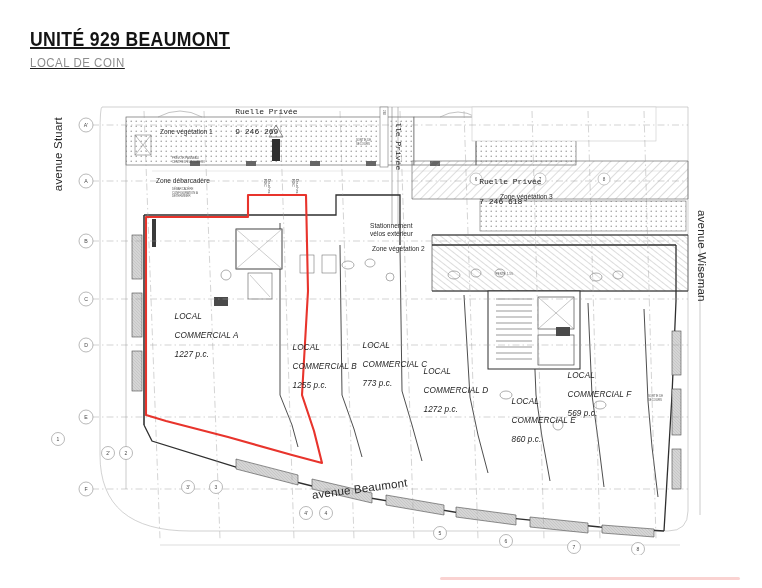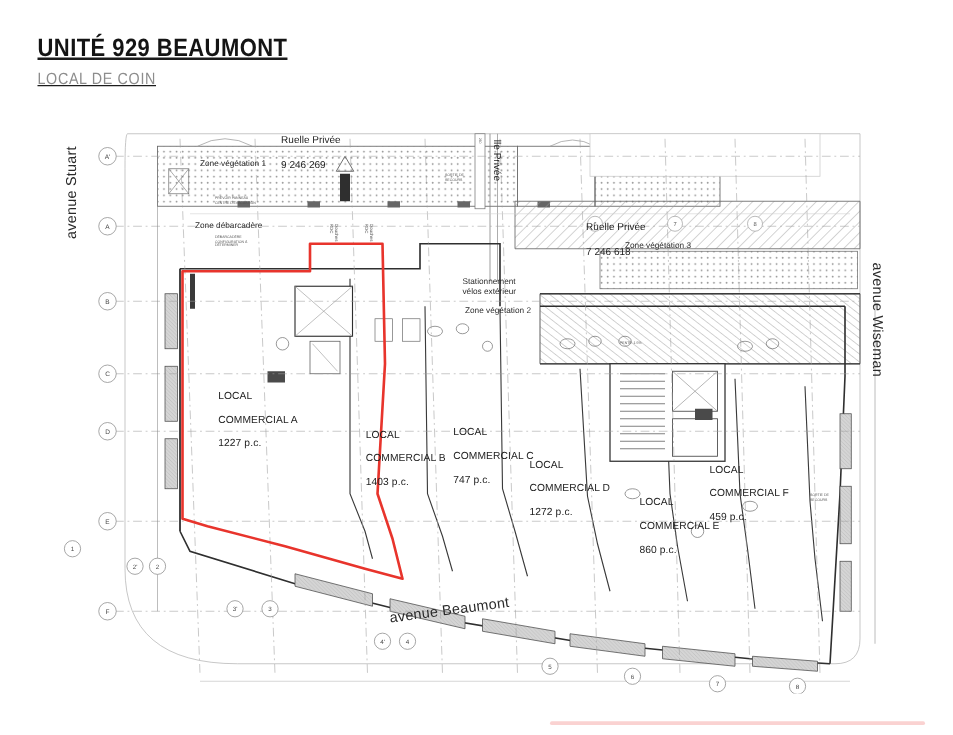--- a/index.html
+++ b/index.html
@@ -13,24 +13,24 @@
              transform:scaleX(.88);transform-origin:left center;white-space:nowrap;}
   #doc-subtitle{font-size:13px;color:#8d8d8d;letter-spacing:.6px;margin-top:4px;
                 transform:scaleX(.88);transform-origin:left center;white-space:nowrap;}
 
   
   #plan{position:absolute;left:40px;top:95px;width:690px;height:460px;}
   #plan svg{position:absolute;left:0;top:0;}
 
   
   .tlabel{position:absolute;white-space:pre;line-height:1.18;}
-  .unit{font-size:8.2px;color:#1e1e1e;letter-spacing:.1px;}
+  .unit{font-size:8.2px;color:#1e1e1e;letter-spacing:.1px;font-style:italic;}
   .street{font-size:11.5px;color:#2a2a2a;letter-spacing:.2px;}
   .zone{font-size:6.6px;color:#2c2c2c;}
-  .ruelle{font-size:8px;color:#1e1e1e;line-height:1.25;}
+  .ruelle{font-size:8px;color:#1e1e1e;line-height:1.25;font-family:Liberation Mono, monospace;}
   .tiny{font-size:3.6px;color:#4a4a4a;line-height:1.3;}
   .micro{font-size:2.8px;color:#555;line-height:1.3;}
   .vert-rt{writing-mode:vertical-rl;text-orientation:mixed;}
   .vert-lt{writing-mode:vertical-rl;text-orientation:mixed;transform:rotate(180deg);}
 
   #footer-bar{position:absolute;left:440px;bottom:8px;width:300px;height:3px;
               background:#e8342c;opacity:.22;border-radius:2px;}
 </style>
 </head>
 <body>
@@ -341,42 +341,42 @@
 
   <div class="tlabel unit" style="left:125px;top:207px;">
     <span>LOCAL</span><br>
     <span>COMMERCIAL A</span><br>
     <span>1227 p.c.</span>
   </div>
 
   <div class="tlabel unit" style="left:243px;top:238px;">
     <span>LOCAL</span><br>
     <span>COMMERCIAL B</span><br>
-    <span>1403 p.c.</span>
+    <span>1255 p.c.</span>
   </div>
 
   <div class="tlabel unit" style="left:313px;top:236px;">
     <span>LOCAL</span><br>
     <span>COMMERCIAL C</span><br>
-    <span>747 p.c.</span>
+    <span>773 p.c.</span>
   </div>
 
   <div class="tlabel unit" style="left:374px;top:262px;">
     <span>LOCAL</span><br>
     <span>COMMERCIAL D</span><br>
     <span>1272 p.c.</span>
   </div>
 
   <div class="tlabel unit" style="left:462px;top:292px;">
     <span>LOCAL</span><br>
     <span>COMMERCIAL E</span><br>
     <span>860 p.c.</span>
   </div>
 
   <div class="tlabel unit" style="left:518px;top:266px;">
     <span>LOCAL</span><br>
     <span>COMMERCIAL F</span><br>
-    <span>459 p.c.</span>
+    <span>569 p.c.</span>
   </div>
 
 </div>
 
 <div id="footer-bar"></div>
 
 </body></html>

